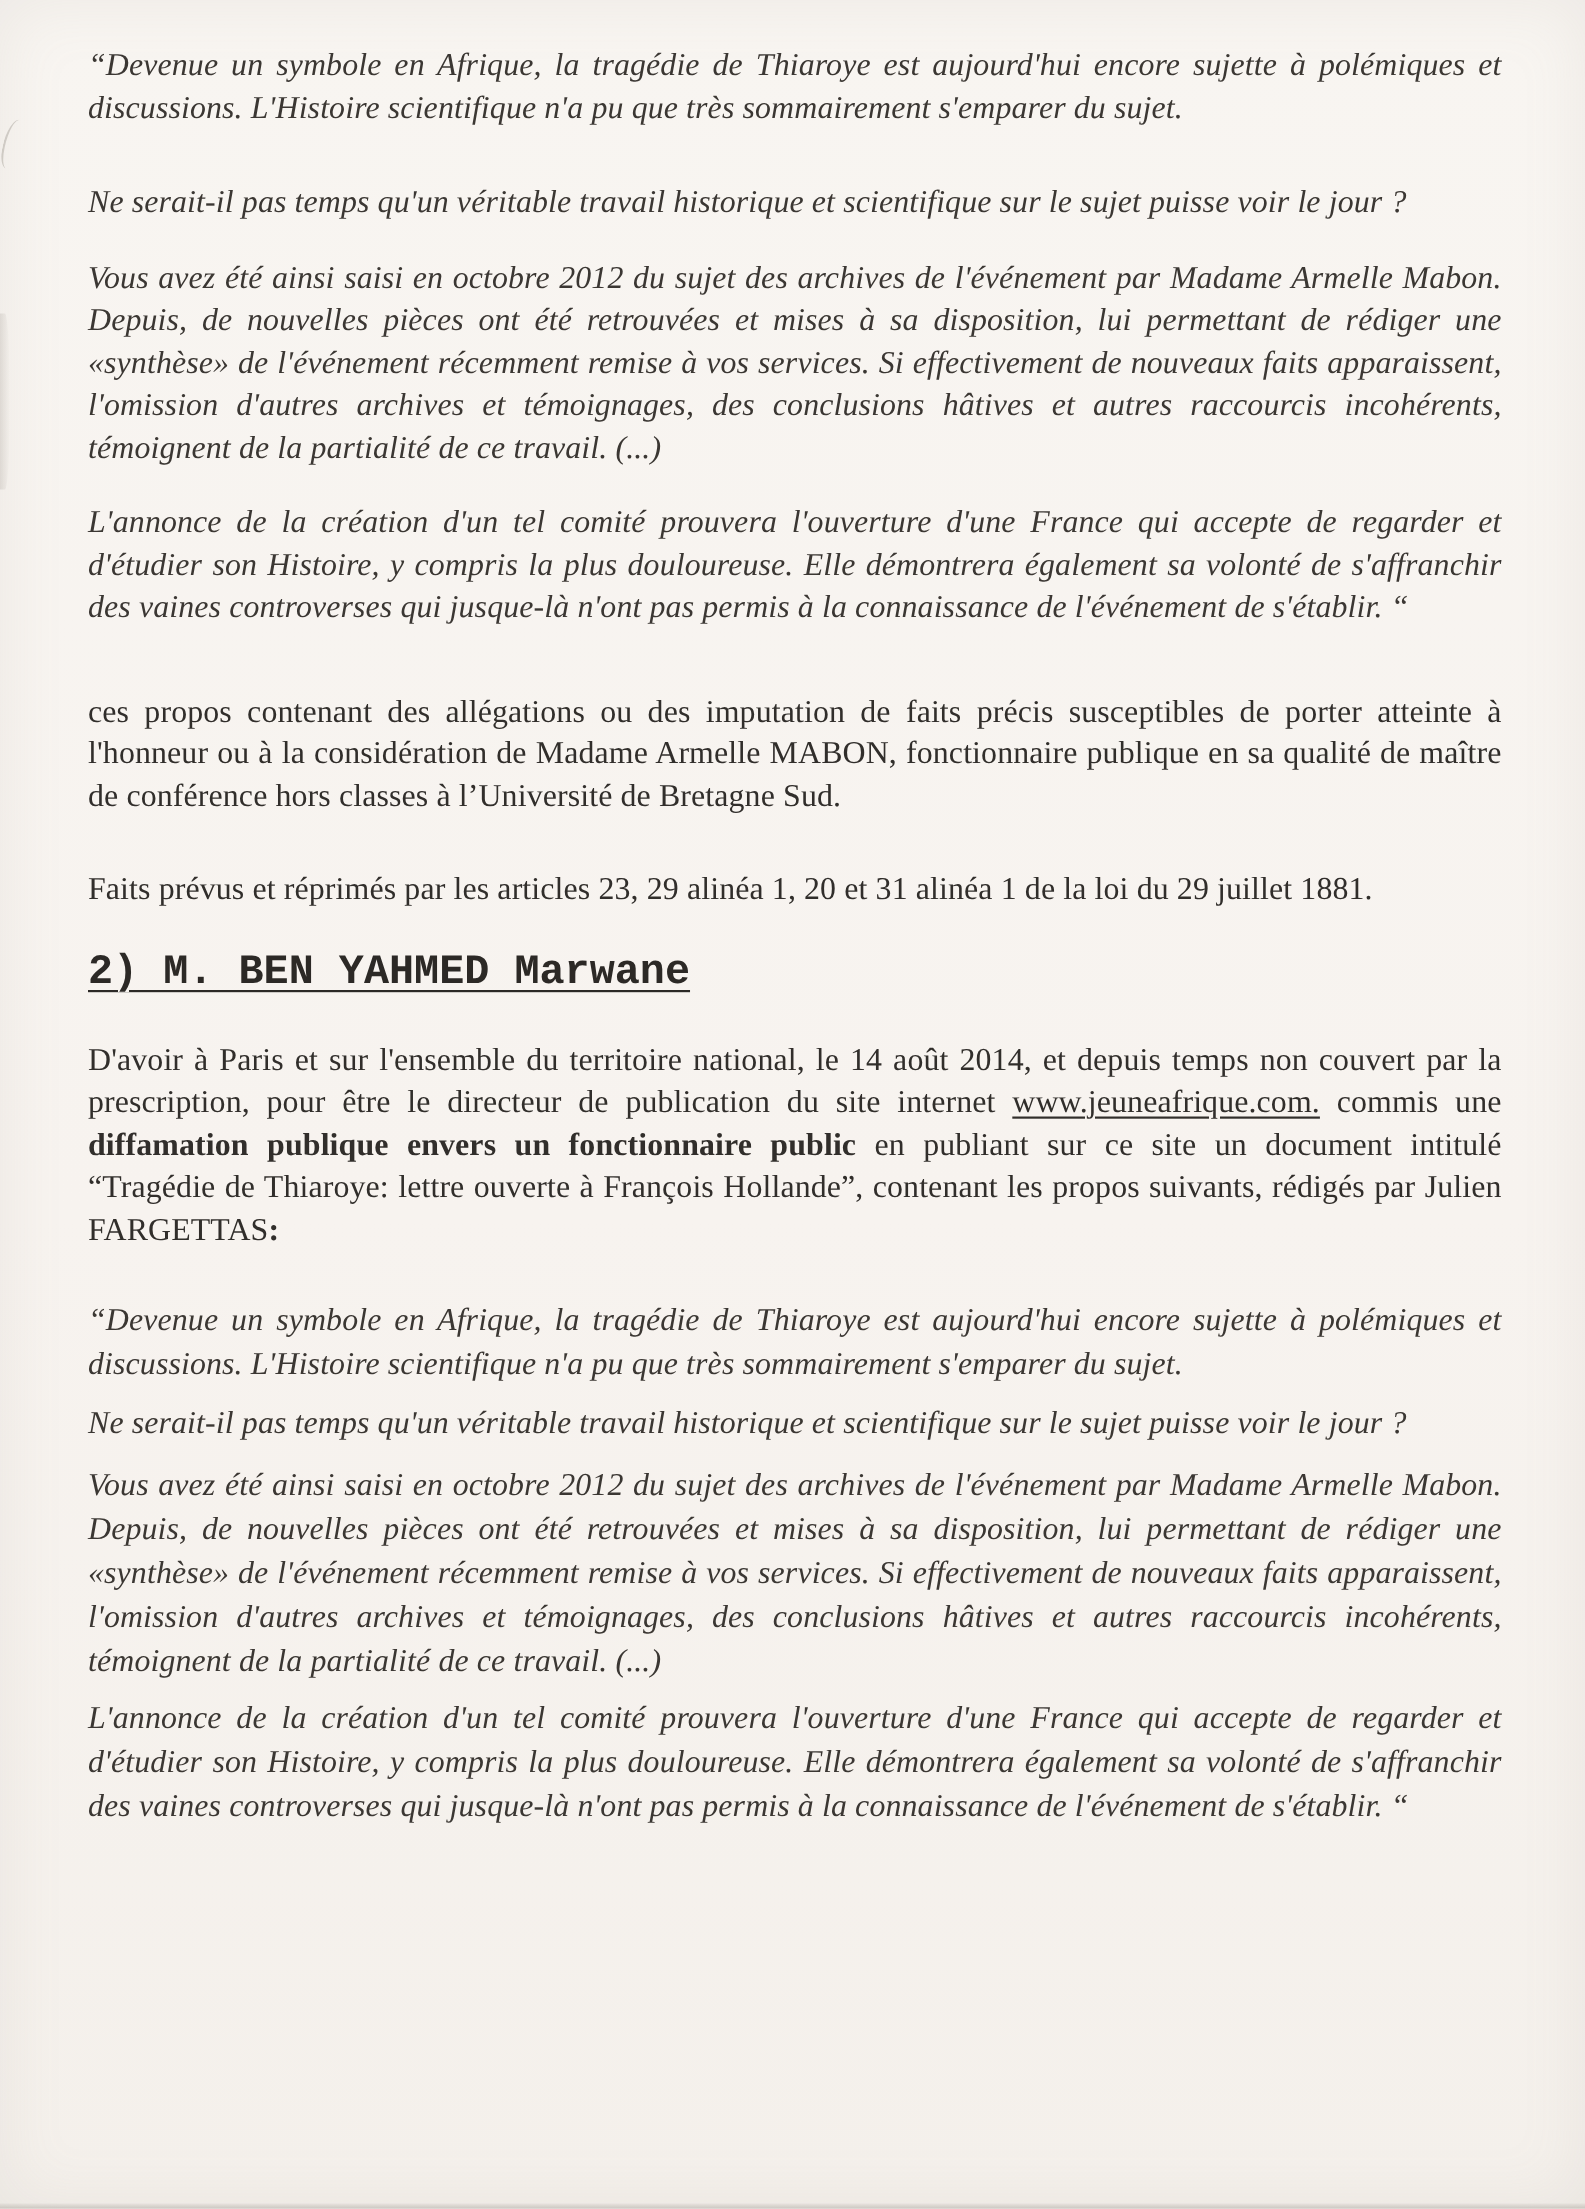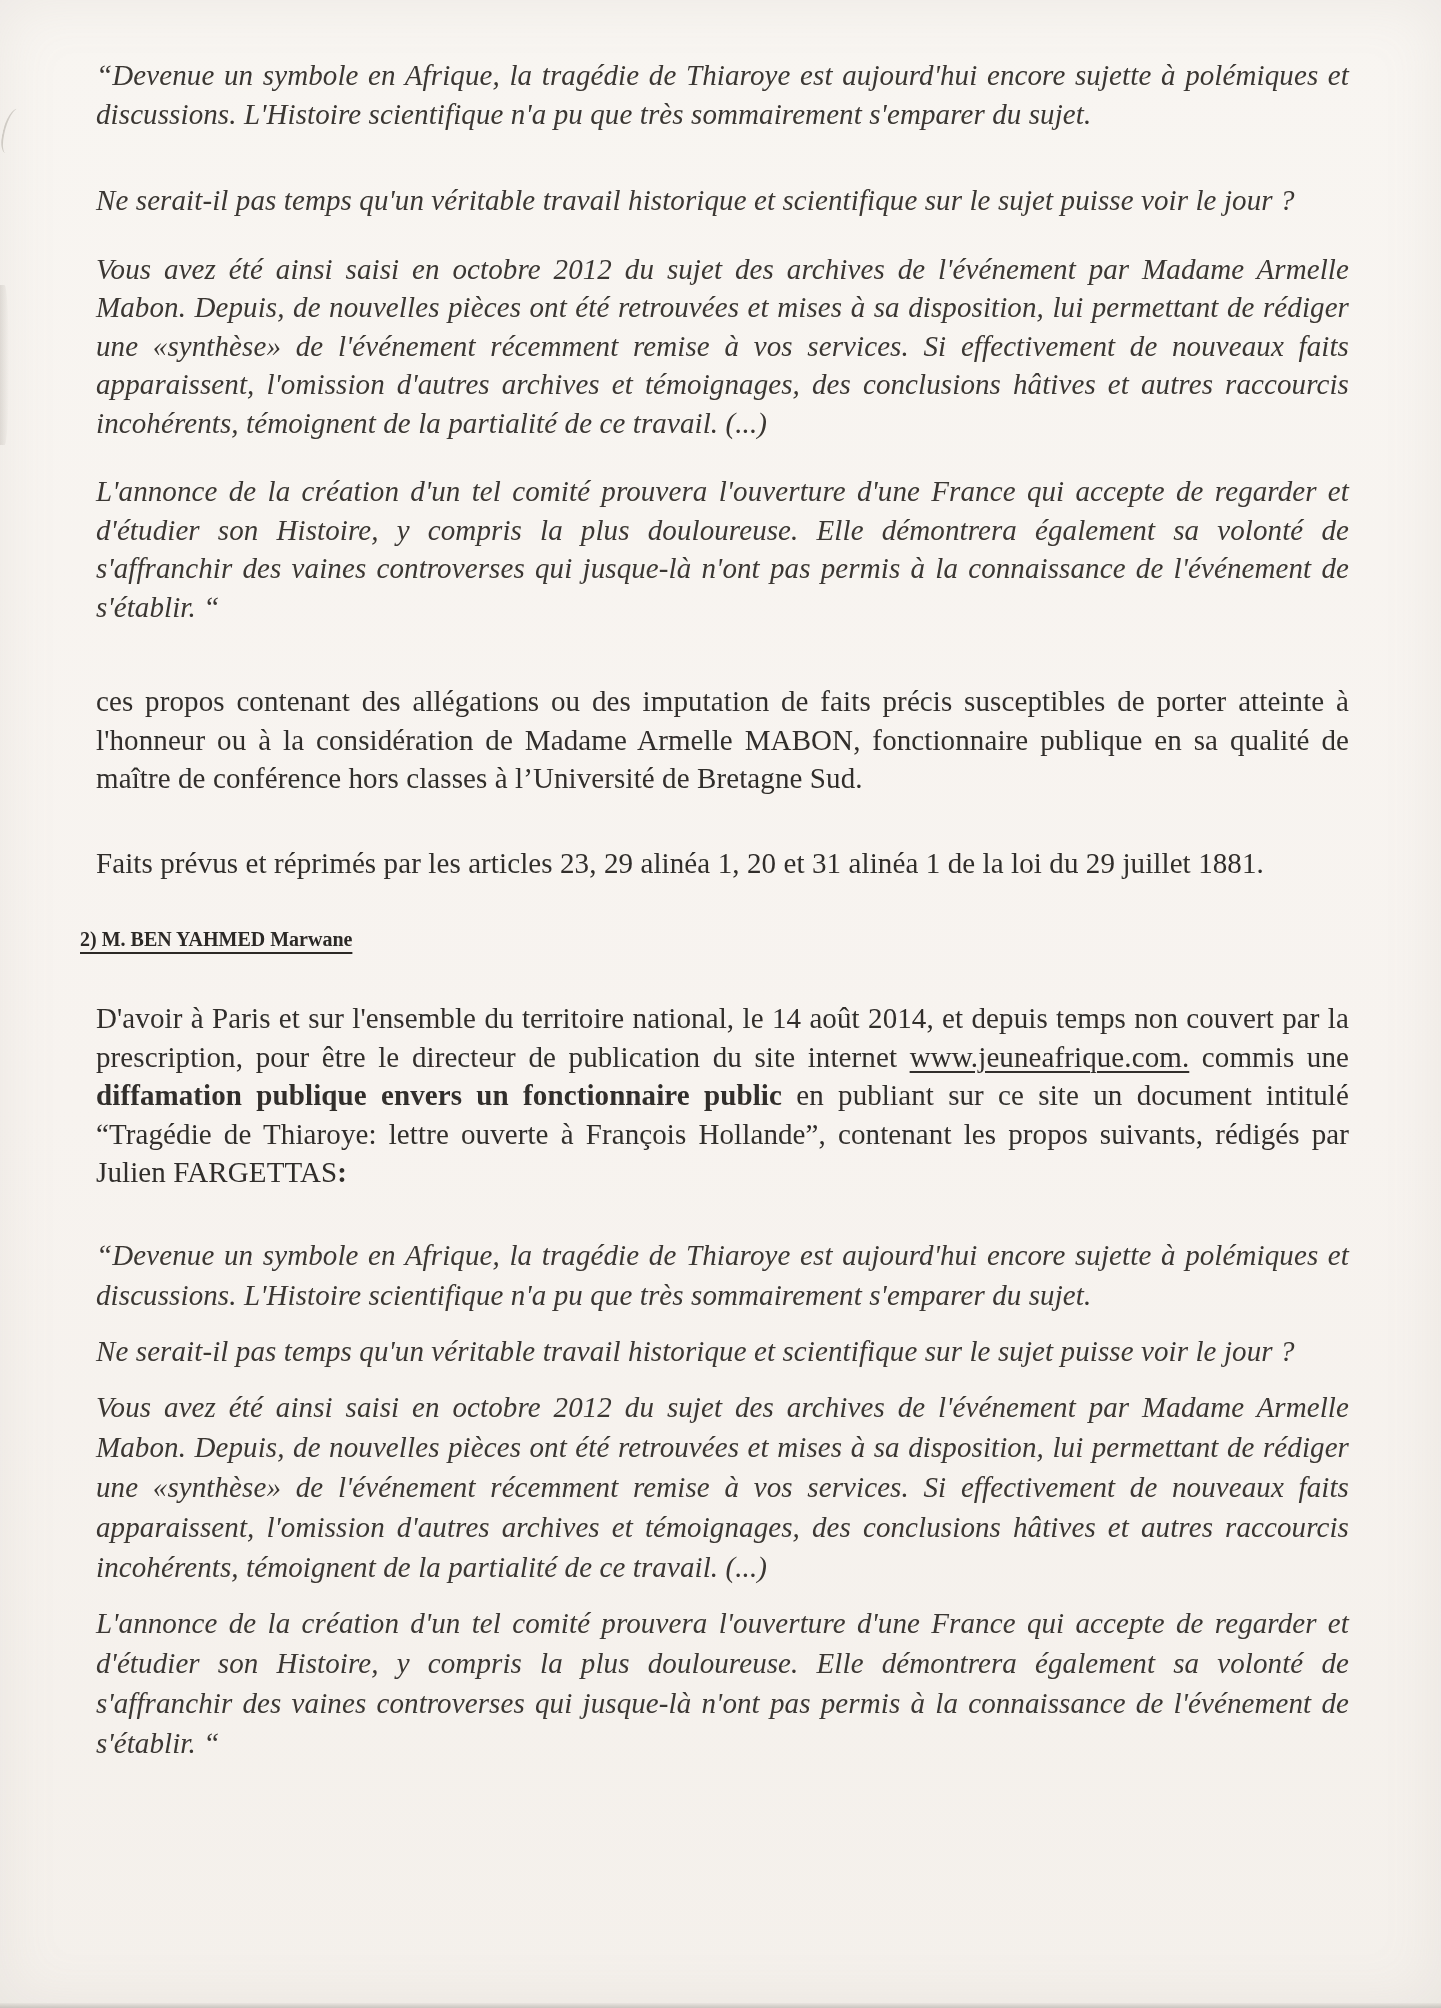--- a/index.html
+++ b/index.html
@@ -18,48 +18,49 @@
     color: #312e2b;
     box-shadow: inset 0 0 60px rgba(160,150,140,0.12);
   }
   .content {
     position: absolute;
     left: 80px;
     top: 40px;
     width: 1285px;
   }
   p {
-    margin: 16px;
+    margin: 0;
     font-size: 29px;
     line-height: 38.5px;
     text-align: justify;
     letter-spacing: 0.1px;
   }
   .quote {
     font-style: italic;
     color: #3b3733;
   }
   
   .qb1 .q-p1 { margin-bottom: 48px; }
   .qb1 .q-p2 { margin-bottom: 30px; }
   .qb1 .q-p3 { margin-bottom: 30px; }
   .qb1 .q-p4 { margin-bottom: 0; }
 
   .allegations { margin-top: 56px; margin-bottom: 46px; }
   .faits       { margin-bottom: 37px; }
 
   .heading {
     margin: 0 0 40px 0;
-    font-size: 20px;
+    font-size: 38px;
     line-height: 40px;
     font-weight: bold;
     text-decoration: underline;
     text-decoration-thickness: 2px;
     text-underline-offset: 6px;
     color: #2c2926;
+    font-family: Liberation Mono, monospace;
   }
   .intro { margin-bottom: 43px; }
   .intro .u {
     text-decoration: underline;
     text-decoration-thickness: 2px;
     text-underline-offset: 4px;
   }
   .intro .b { font-weight: bold; }
 
   

